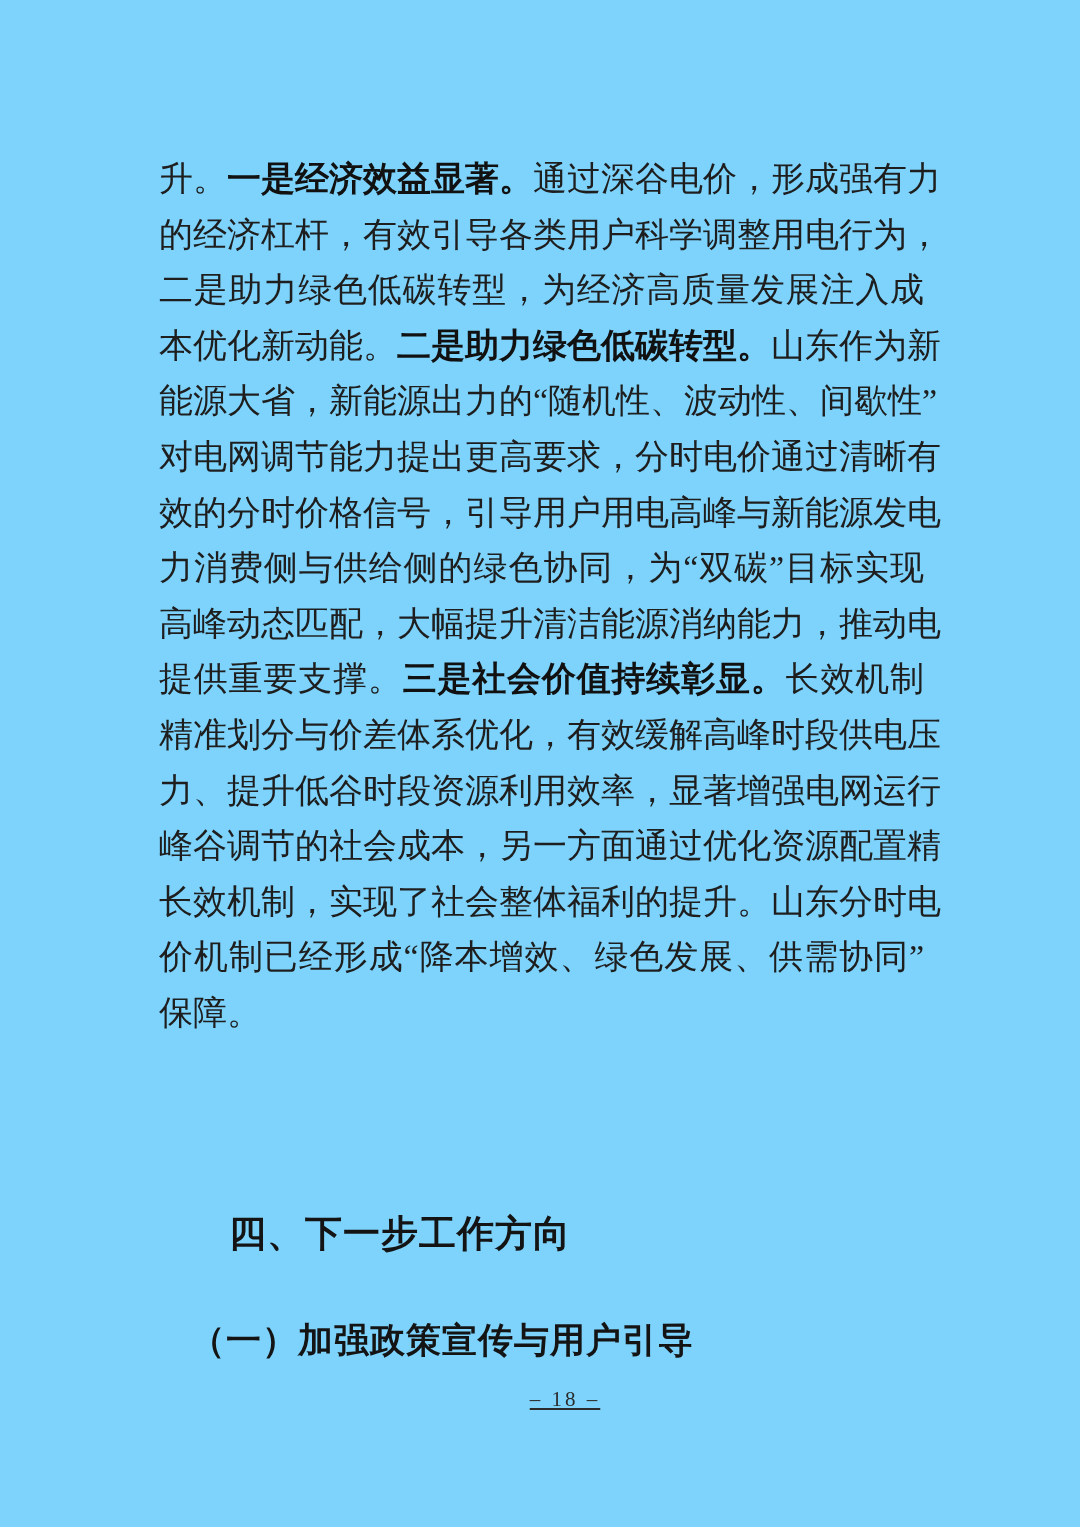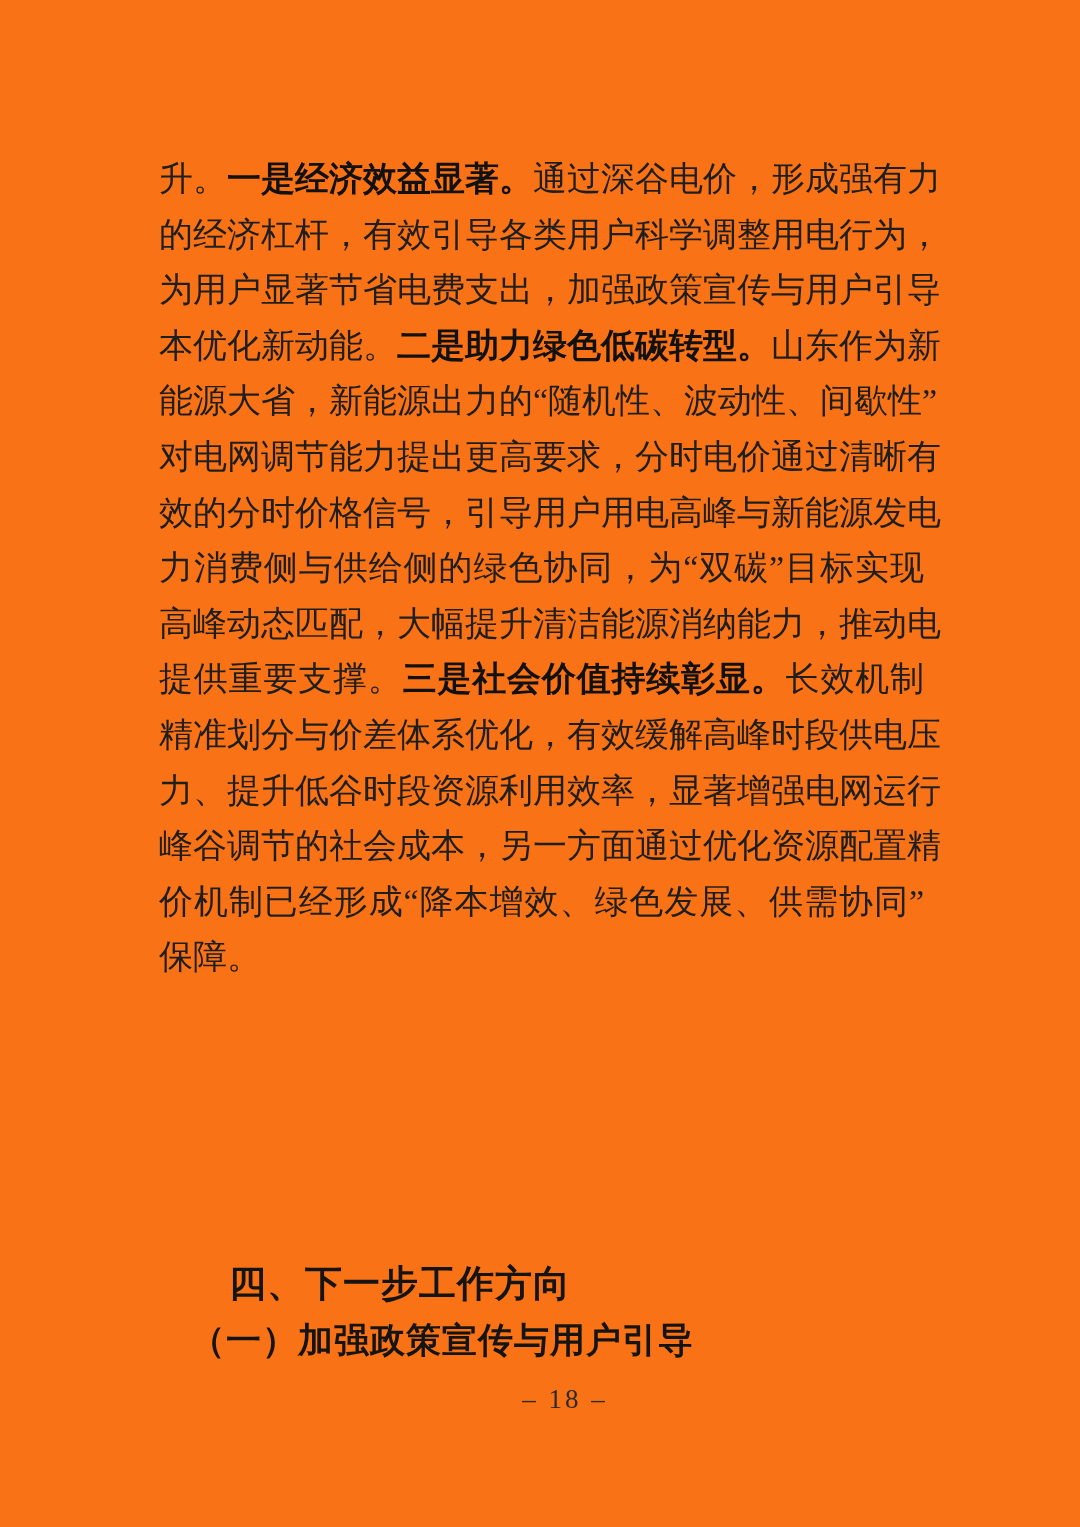--- a/index.html
+++ b/index.html
@@ -4,21 +4,21 @@
 <style>
   html, body {
     margin: 0;
     padding: 0;
     background: #ffffff;
   }
   .page {
     position: relative;
     width: 1080px;
     height: 1527px;
-    background: #f97316;
+    background: #7dd3fc;
     overflow: hidden;
     font-family: "Liberation Serif", "DejaVu Serif", serif;
     color: #1e1e1e;
   }
   .body-text {
     position: absolute;
     left: 159px;
     top: 151px;
     width: 765px;
     font-size: 34px;
@@ -33,22 +33,22 @@
     text-align: center;
     text-align-last: left;
   }
   .bold {
     font-weight: 700;
     color: #111111;
   }
   .section-heading {
     position: absolute;
     left: 229px;
-    top: 1258px;
-    font-family: Liberation Serif, serif;
+    top: 1210px;
+    font-family: Liberation Mono, monospace;
     font-weight: 700;
     font-size: 37px;
     line-height: 52px;
     color: #141414;
     letter-spacing: 1px;
   }
   .subsection-heading {
     position: absolute;
     left: 190px;
     top: 1272px;
@@ -58,41 +58,42 @@
     line-height: 50px;
     color: #141414;
     letter-spacing: 1px;
     margin-top: 44px;
   }
   .page-number {
     position: absolute;
     left: 565px;
     top: 1381px;
     transform: translateX(-50%);
-    font-size: 27px;
+    font-size: 21px;
     line-height: 36px;
     color: #2b2b2b;
     letter-spacing: 3px;
     white-space: nowrap;
+    text-decoration: underline;
   }
 </style>
 </head>
 <body>
 
 <div class="page">
 
   <div class="body-text">
     <div class="line">
       <span>升。</span><span class="bold">一是经济效益显著。</span><span>通过深谷电价，形成强有力</span>
     </div>
     <div class="line">
       <span>的经济杠杆，有效引导各类用户科学调整用电行为，</span>
     </div>
     <div class="line">
-      <span>为用户显著节省电费支出，加强政策宣传与用户引导</span>
+      <span>二是助力绿色低碳转型，为经济高质量发展注入成</span>
     </div>
     <div class="line">
       <span>本优化新动能。</span><span class="bold">二是助力绿色低碳转型。</span><span>山东作为新</span>
     </div>
     <div class="line">
       <span>能源大省，新能源出力的“随机性、波动性、间歇性”</span>
     </div>
     <div class="line">
       <span>对电网调节能力提出更高要求，分时电价通过清晰有</span>
     </div>
@@ -111,20 +112,23 @@
     <div class="line">
       <span>精准划分与价差体系优化，有效缓解高峰时段供电压</span>
     </div>
     <div class="line">
       <span>力、提升低谷时段资源利用效率，显著增强电网运行</span>
     </div>
     <div class="line">
       <span>峰谷调节的社会成本，另一方面通过优化资源配置精</span>
     </div>
     <div class="line">
+      <span>长效机制，实现了社会整体福利的提升。山东分时电</span>
+    </div>
+    <div class="line">
       <span>价机制已经形成“降本增效、绿色发展、供需协同”</span>
     </div>
     <div class="line last">
       <span>保障。</span>
     </div>
   </div>
 
   <div class="section-heading">四、下一步工作方向</div>
 
   <div class="subsection-heading">（一）加强政策宣传与用户引导</div>

